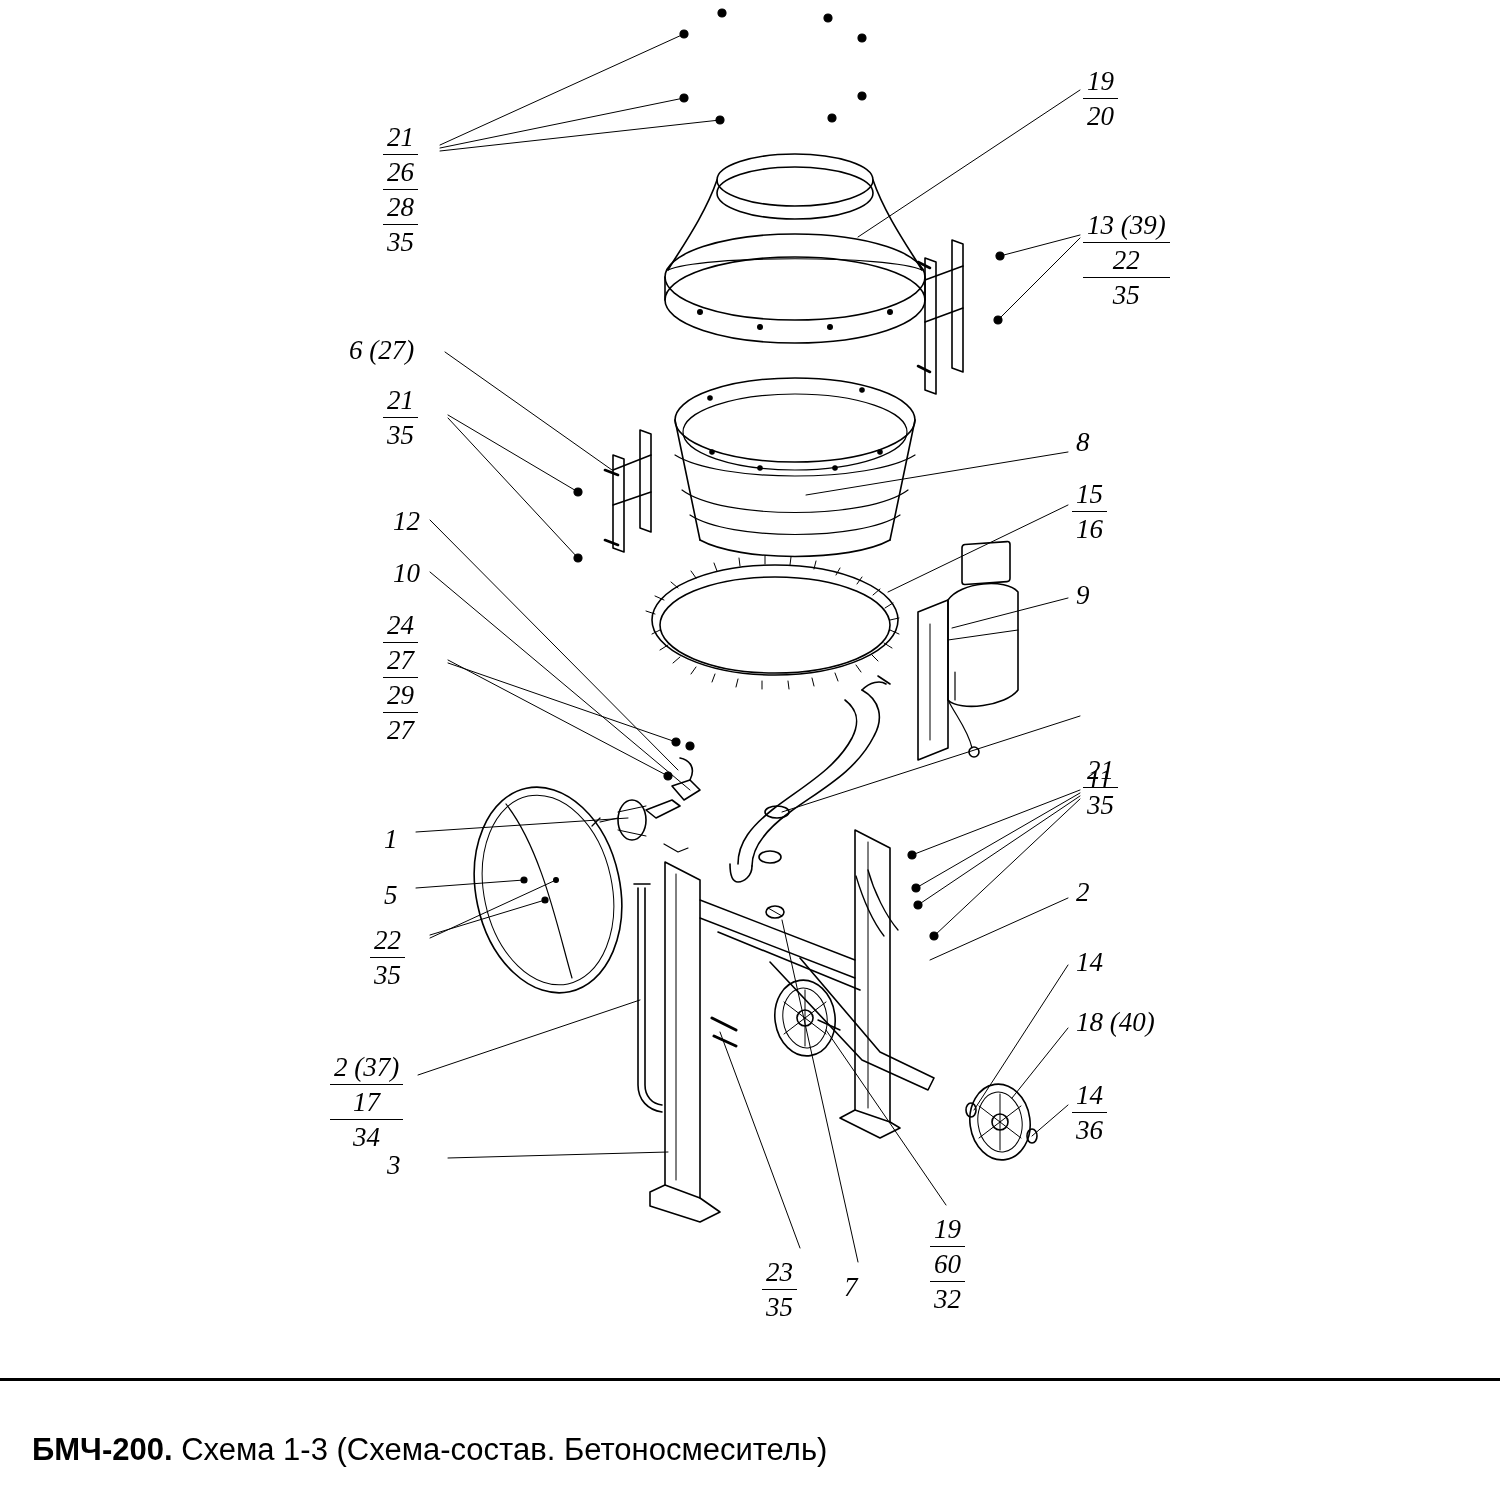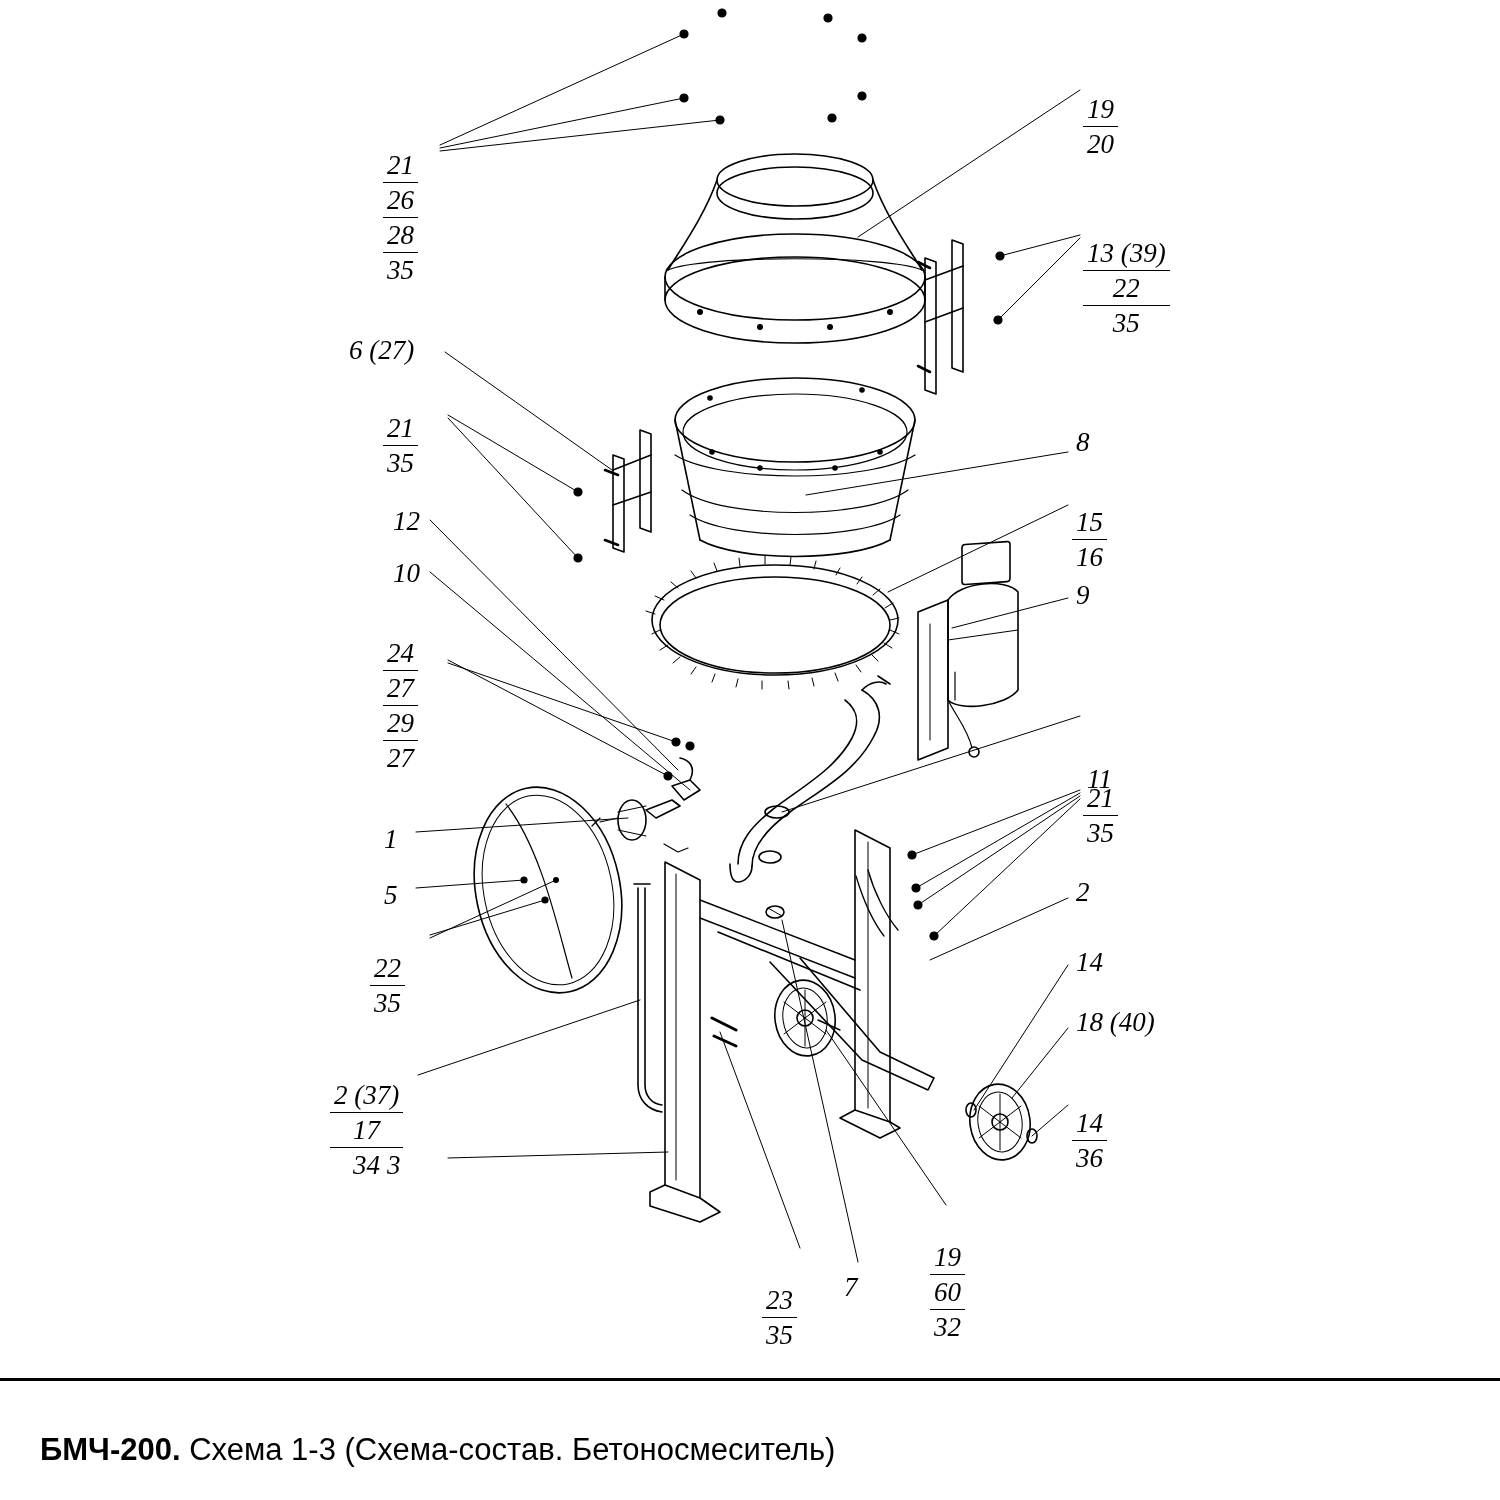--- a/index.html
+++ b/index.html
@@ -1,28 +1,28 @@
 <!DOCTYPE html>
 <html><head>
 <meta charset="utf-8">
 <style>
   html,body{margin:0;padding:0;background:#fff;}
   body{width:1500px;height:1500px;position:relative;font-family:"Liberation Sans",sans-serif;color:#000;overflow:hidden;}
   #diagram{position:absolute;left:0;top:0;width:1500px;height:1500px;}
   .callout{position:absolute;font-family:"Liberation Serif",serif;font-style:italic;font-size:27px;line-height:34px;white-space:nowrap;}
   .callout .num{display:block;text-align:center;padding:0 4px;}
   .callout.stack .num{border-top:1.6px solid #000;}
-  .callout.stack .num:first-child{border-top:none;margin-top:28px;}
+  .callout.stack .num:first-child{border-top:none;}
   .callout.nol .num{border:none;}
   .footer-rule{position:absolute;left:0;right:0;top:1378px;height:3px;background:#000;}
   .footer{position:absolute;left:0;top:1400px;width:1500px;height:100px;display:flex;align-items:center;}
   .logo{width:215px;height:62px;background:#6e6e6e;margin-left:30px;display:flex;align-items:center;justify-content:center;gap:8px;}
   .logo-arrow{width:30px;height:30px;}
   .logo-text{color:#fff;font-family:"Liberation Sans",sans-serif;font-weight:bold;font-style:italic;font-size:31px;letter-spacing:1px;}
-  .caption{margin-left:40px;font-family:"Liberation Sans",sans-serif;font-size:31px;text-align:center;}
+  .caption{margin-left:32px;font-family:"Liberation Sans",sans-serif;font-size:31px;text-align:center;}
   .caption b{font-weight:bold;}
 </style>
 </head>
 <body>
 
 <svg id="diagram" viewBox="0 0 1500 1500">
   <g fill="none" stroke="#000" stroke-width="1.6" stroke-linecap="round" stroke-linejoin="round">
 
     <ellipse cx="795" cy="180" rx="78" ry="26"></ellipse>
     <ellipse cx="795" cy="193" rx="78" ry="26"></ellipse>

